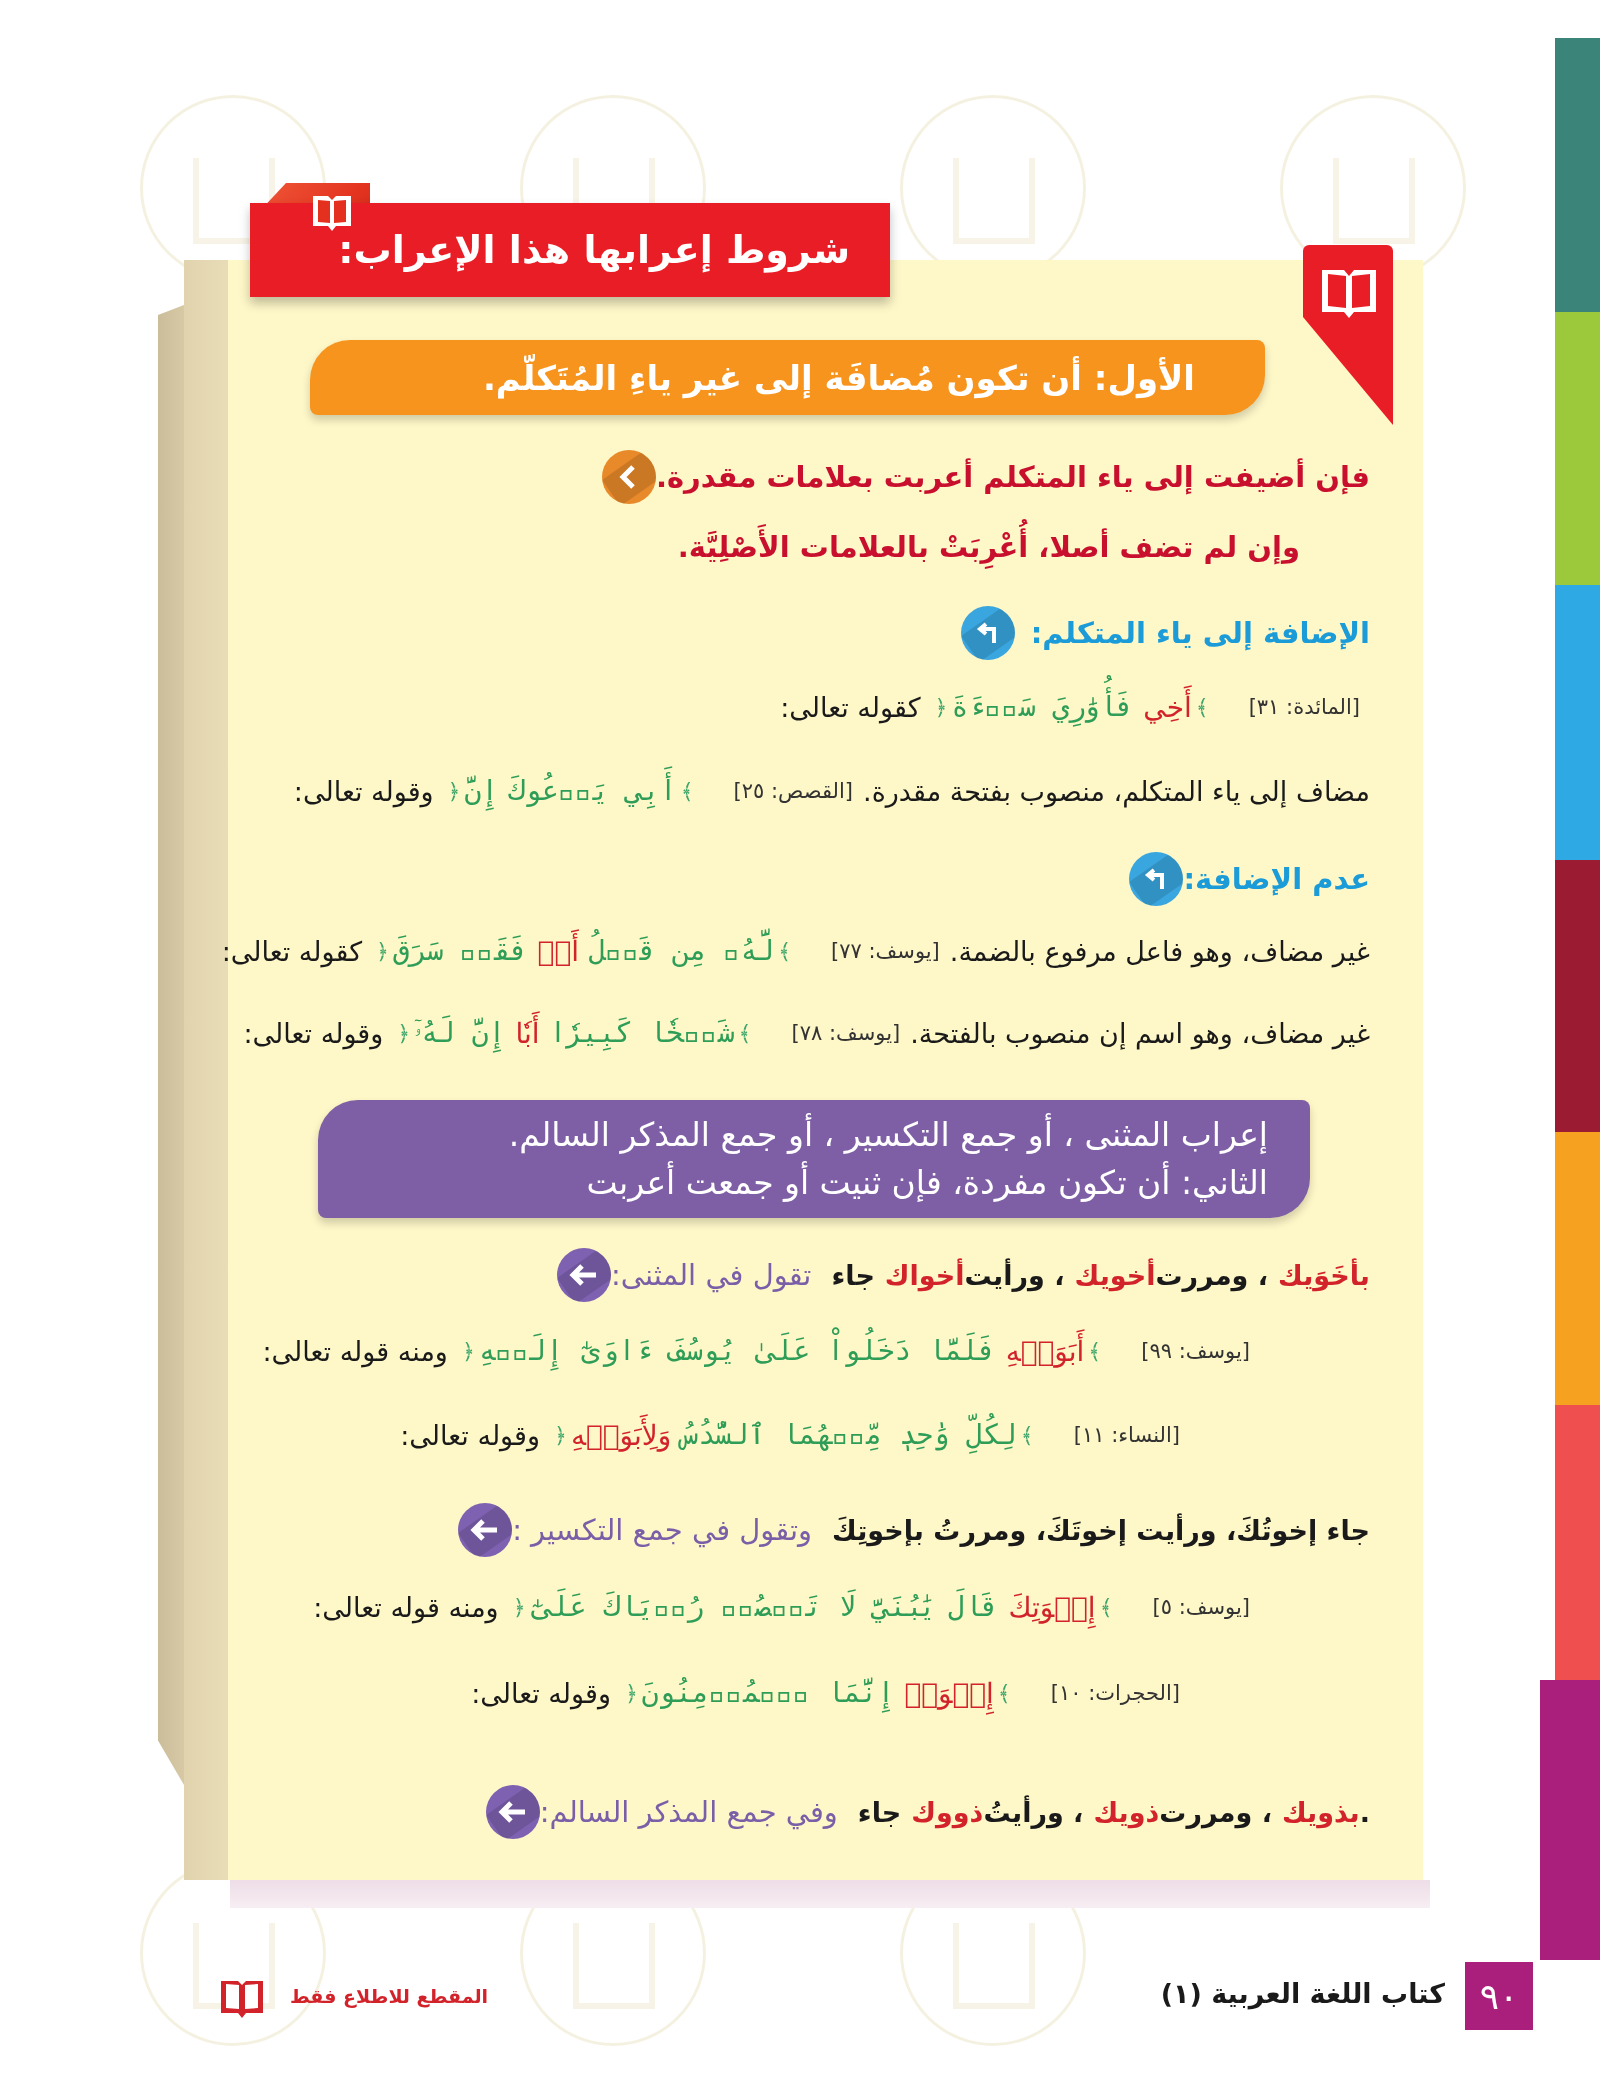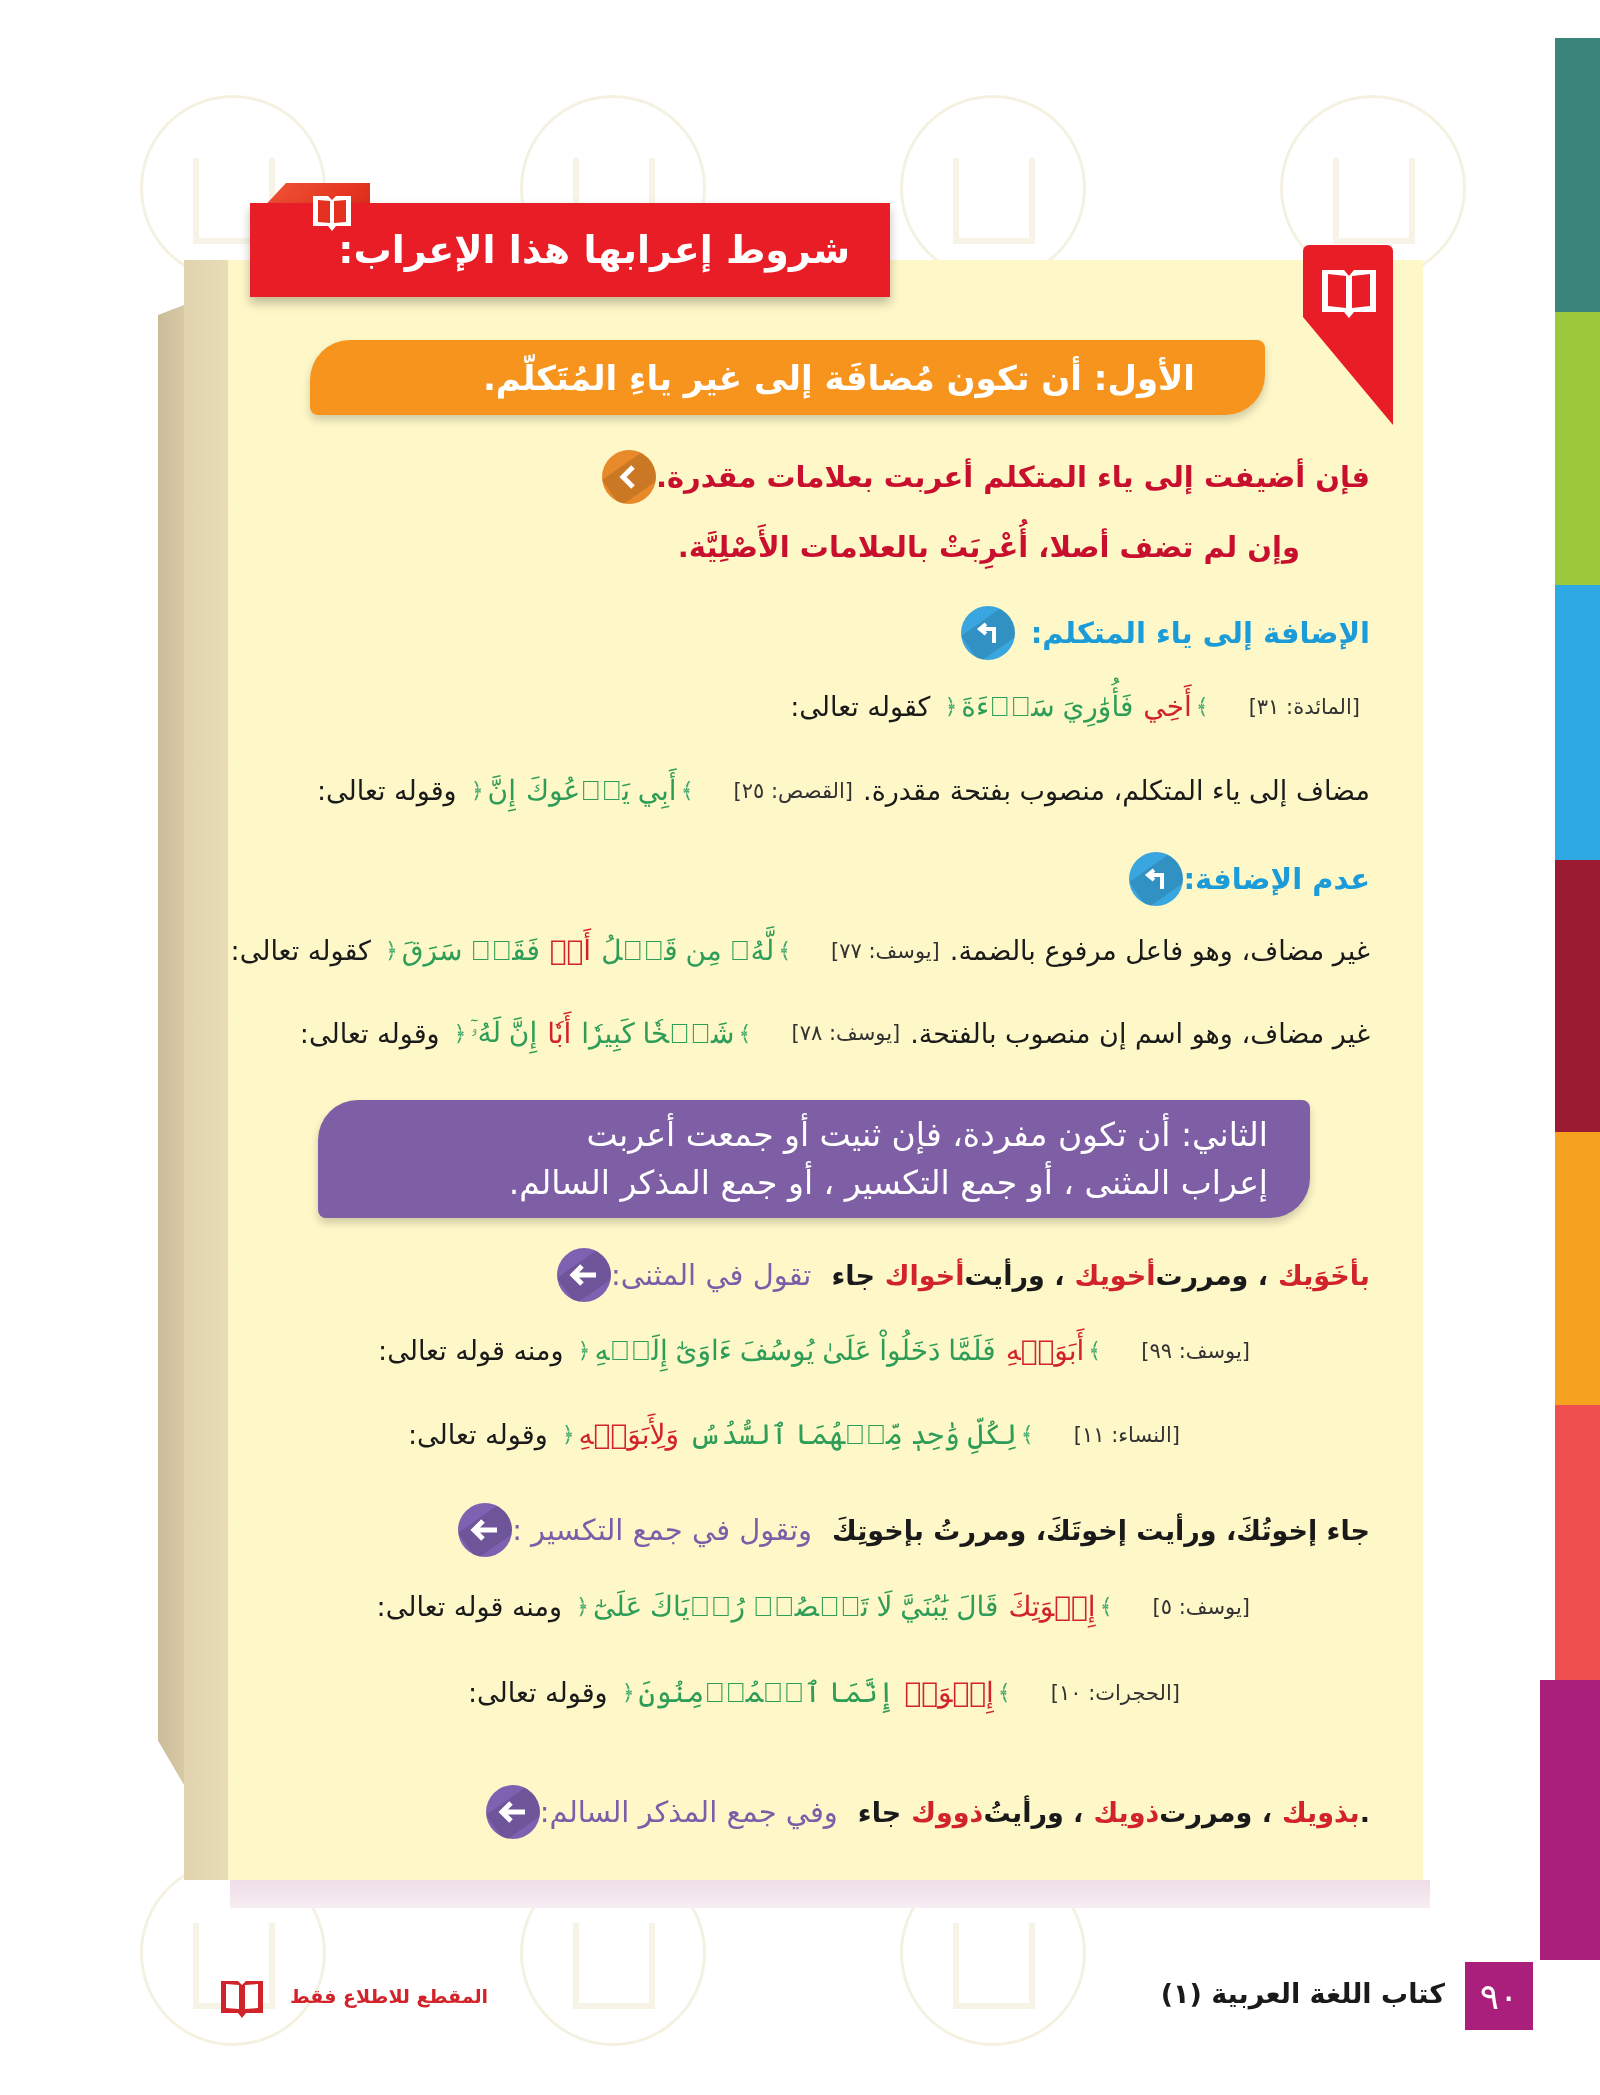--- a/index.html
+++ b/index.html
@@ -94,21 +94,21 @@
   .bullet svg { position:relative; z-index:1; }
   .b-orange { background:#e8892a; }
   .b-blue { background:#3aa6df; }
   .b-purple { background:#7e61b0; }
   .t-red { color:#c8102e; font-weight:bold; font-size:29px; }
   .t-blue { color:#1b9bd7; font-weight:bold; font-size:29px; }
   .t-purple { color:#7a5fa8; font-size:29px; }
   .t-black { color:#1a1a1a; font-size:27px; }
   .t-bold { color:#1a1a1a; font-size:27px; font-weight:bold; }
   .t-redb { color:#d2232a; font-size:27px; font-weight:bold; }
-  .q-green { color:#2e9d57; font-size:28px; font-family:Liberation Sans, sans-serif; }
+  .q-green { color:#2e9d57; font-size:28px; font-family:Liberation Mono, monospace; }
   .q-red { color:#d2232a; font-size:28px; font-family:"DejaVu Serif", serif; }
   .ref { color:#333; font-size:21px;margin-left:36px; }
   .orn { color:#3aa56a; font-size:22px; margin:0 4px; }
   .gap { display:inline-block; width:10px; }
   
   .footer-num {
     position:absolute; left:1465px; top:1962px; width:68px; height:68px;
     background:#ab1f7c; color:#fff; font-size:36px; display:flex; align-items:center; justify-content:center;
   }
   .footer-book-title {
@@ -239,22 +239,22 @@
   <span class="q-red">أَبٗا</span>
     <span class="gap"></span>
   <span class="q-green">شَيۡخٗا كَبِيرٗا</span>
   <span class="orn">﴾</span>
   <span class="ref">[يوسف: ٧٨]</span>
     <span class="gap"></span>
   <span class="t-black">غير مضاف، وهو اسم إن منصوب بالفتحة.</span>
 </div>
 
 <div class="banner-purple">
+  <span>إعراب المثنى ، أو جمع التكسير ، أو جمع المذكر السالم.</span>
   <span>الثاني: أن تكون مفردة، فإن ثنيت أو جمعت أعربت</span>
-  <span>إعراب المثنى ، أو جمع التكسير ، أو جمع المذكر السالم.</span>
 </div>
 
 <div class="row" style="top:1248px;">
   <span class="bullet b-purple">
     <svg width="30" height="24" viewBox="0 0 30 24">
         <path d="M27 12 L5 12 M13 3 L4 12 L13 21" stroke="#fff" stroke-width="5" fill="none"></path>
       </svg>
   </span>
   <span class="t-purple">تقول في المثنى:</span>
     <span class="gap"></span>

